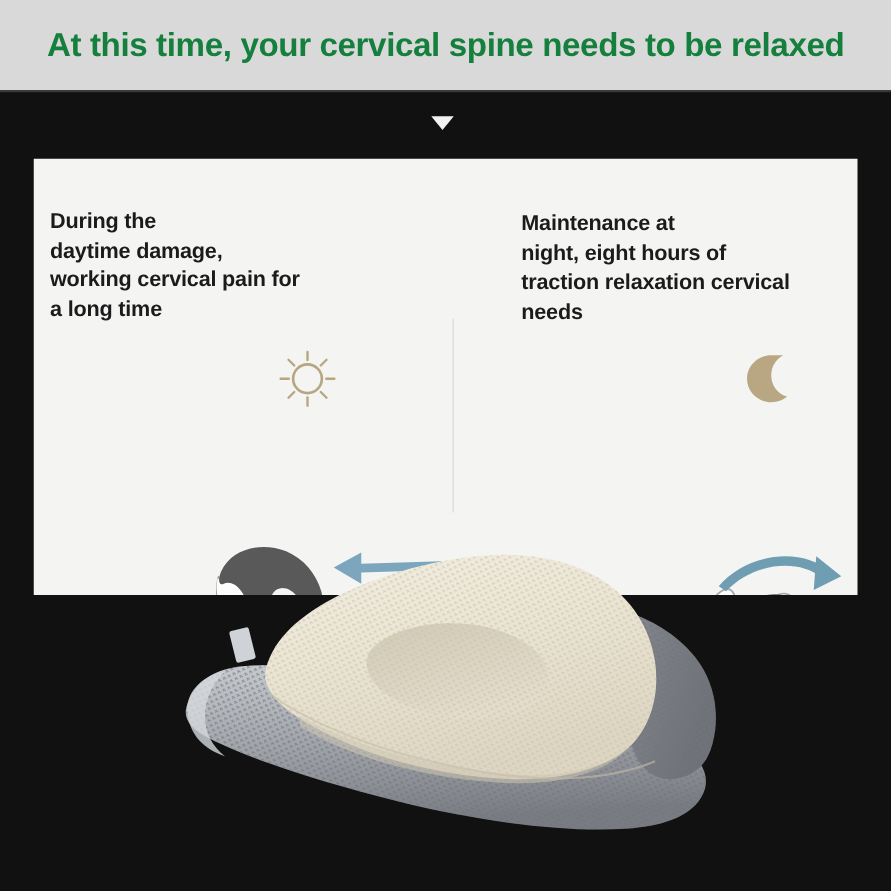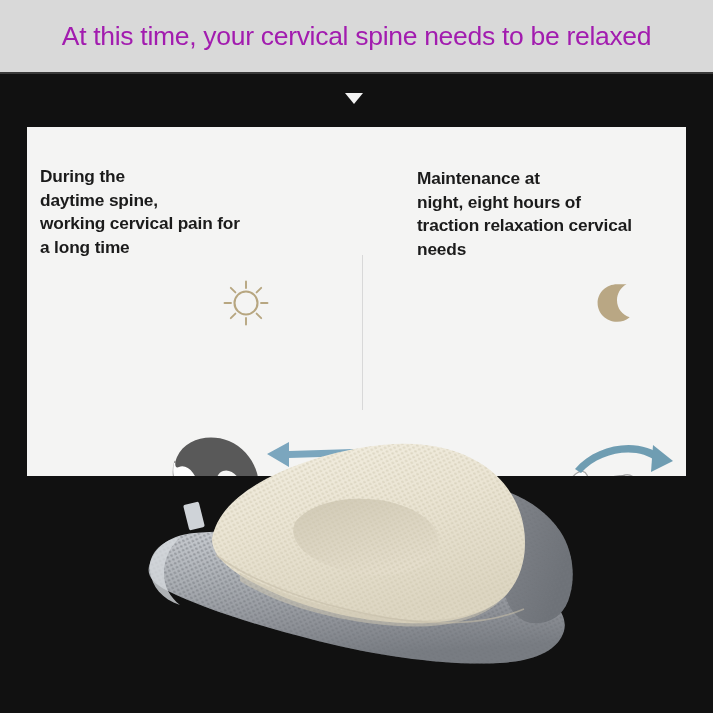--- a/index.html
+++ b/index.html
@@ -30,22 +30,22 @@
     width: 713px;
     height: 72px;
     background: #d9d9d9;
     display: flex;
     align-items: center;
     justify-content: center;
     box-sizing: border-box;
   }
   #header-title {
     font-size: 26.5px;
-    font-weight: 400;
-    color: #a21caf;
+    font-weight: 700;
+    color: #15803d;
     letter-spacing: -0.3px;
     white-space: nowrap;
     line-height: 1;
     font-family: "Liberation Sans", sans-serif;
   }
   #header-rule {
     position: absolute;
     left: 0; top: 72px;
     width: 713px; height: 2px;
     background: #3a3a3a;
@@ -164,21 +164,21 @@
   <div id="header-rule"></div>
 
   <div id="stage"></div>
 
   <div id="triangle-marker"></div>
 
   <div id="info-card">
 
     <div class="panel" id="panel-day">
       <div class="panel-text" id="text-day">During the
-daytime spine,
+daytime damage,
 working cervical pain for
 a long time</div>
     </div>
 
     <div class="panel" id="panel-night">
       <div class="panel-text" id="text-night">Maintenance at
 night, eight hours of
 traction relaxation cervical
  needs</div>
     </div>

